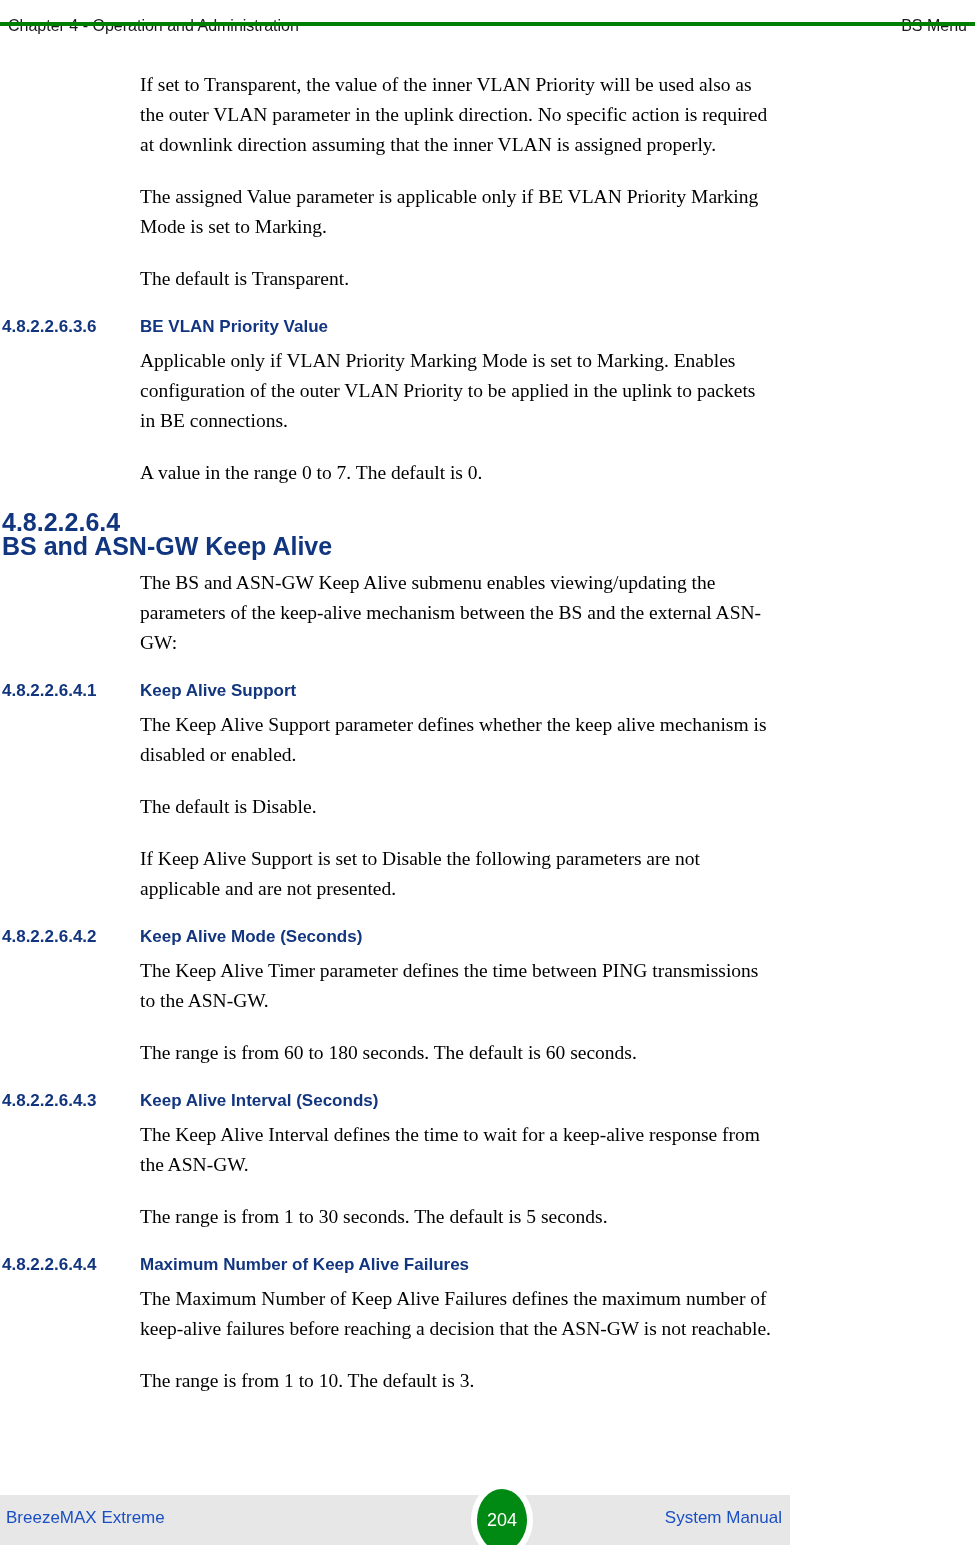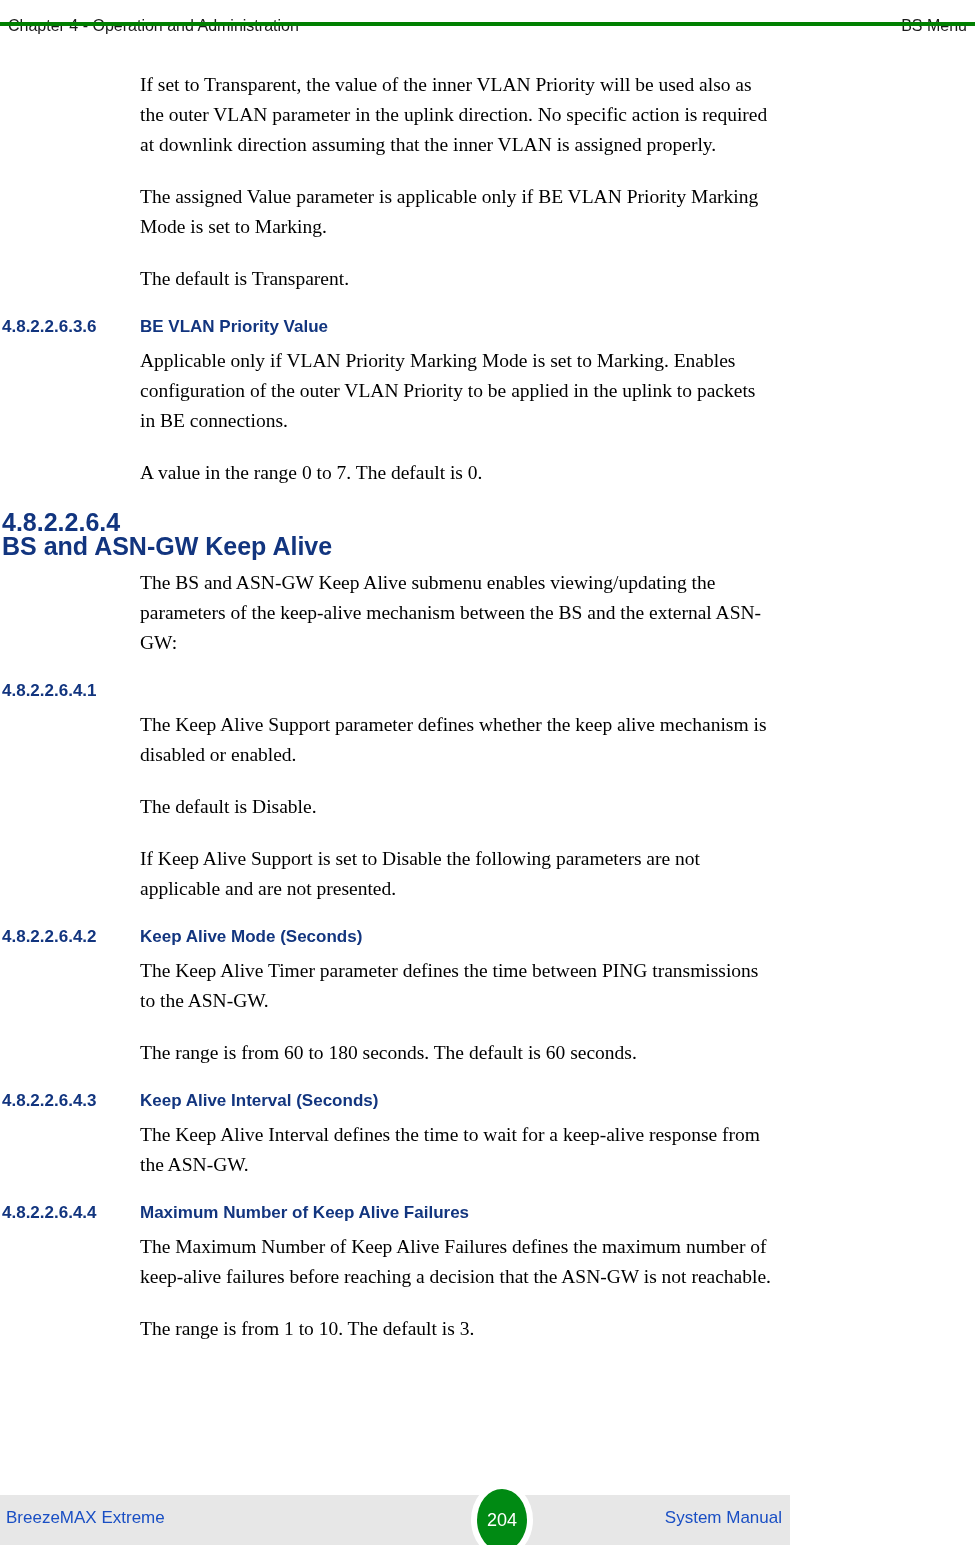--- a/index.html
+++ b/index.html
@@ -161,35 +161,37 @@
     </div>
     <p class="body">Applicable only if VLAN Priority Marking Mode is set to Marking. Enables configuration of the outer VLAN Priority to be applied in the uplink to packets in BE connections.</p>
     <p class="body">A value in the range 0 to 7. The default is 0.</p>
     <div class="section lvl4">
       <span class="num">4.8.2.2.6.4</span>
       <span class="ttl">BS and ASN-GW Keep Alive</span>
     </div>
     <p class="body">The BS and ASN-GW Keep Alive submenu enables viewing/updating the parameters of the keep-alive mechanism between the BS and the external ASN-GW:</p>
     <div class="section lvl5">
       <span class="num">4.8.2.2.6.4.1</span>
+      <span class="ttl">Keep Alive Support</span>
     </div>
     <p class="body">The Keep Alive Support parameter defines whether the keep alive mechanism is disabled or enabled.</p>
     <p class="body">The default is Disable.</p>
     <p class="body">If Keep Alive Support is set to Disable the following parameters are not applicable and are not presented.</p>
     <div class="section lvl5">
       <span class="num">4.8.2.2.6.4.2</span>
       <span class="ttl">Keep Alive Mode (Seconds)</span>
     </div>
     <p class="body">The Keep Alive Timer parameter defines the time between PING transmissions to the ASN-GW.</p>
     <p class="body">The range is from 60 to 180 seconds. The default is 60 seconds.</p>
     <div class="section lvl5">
       <span class="num">4.8.2.2.6.4.3</span>
       <span class="ttl">Keep Alive Interval (Seconds)</span>
     </div>
     <p class="body">The Keep Alive Interval defines the time to wait for a keep-alive response from the ASN-GW.</p>
+    <p class="body">The range is from 1 to 30 seconds. The default is 5 seconds.</p>
     <div class="section lvl5">
       <span class="num">4.8.2.2.6.4.4</span>
       <span class="ttl">Maximum Number of Keep Alive Failures</span>
     </div>
     <p class="body">The Maximum Number of Keep Alive Failures defines the maximum number of keep-alive failures before reaching a decision that the ASN-GW is not reachable.</p>
     <p class="body">The range is from 1 to 10. The default is 3.</p>
   </div>
 
 <div id="page-footer">
   <span id="footer-left">BreezeMAX Extreme</span>

